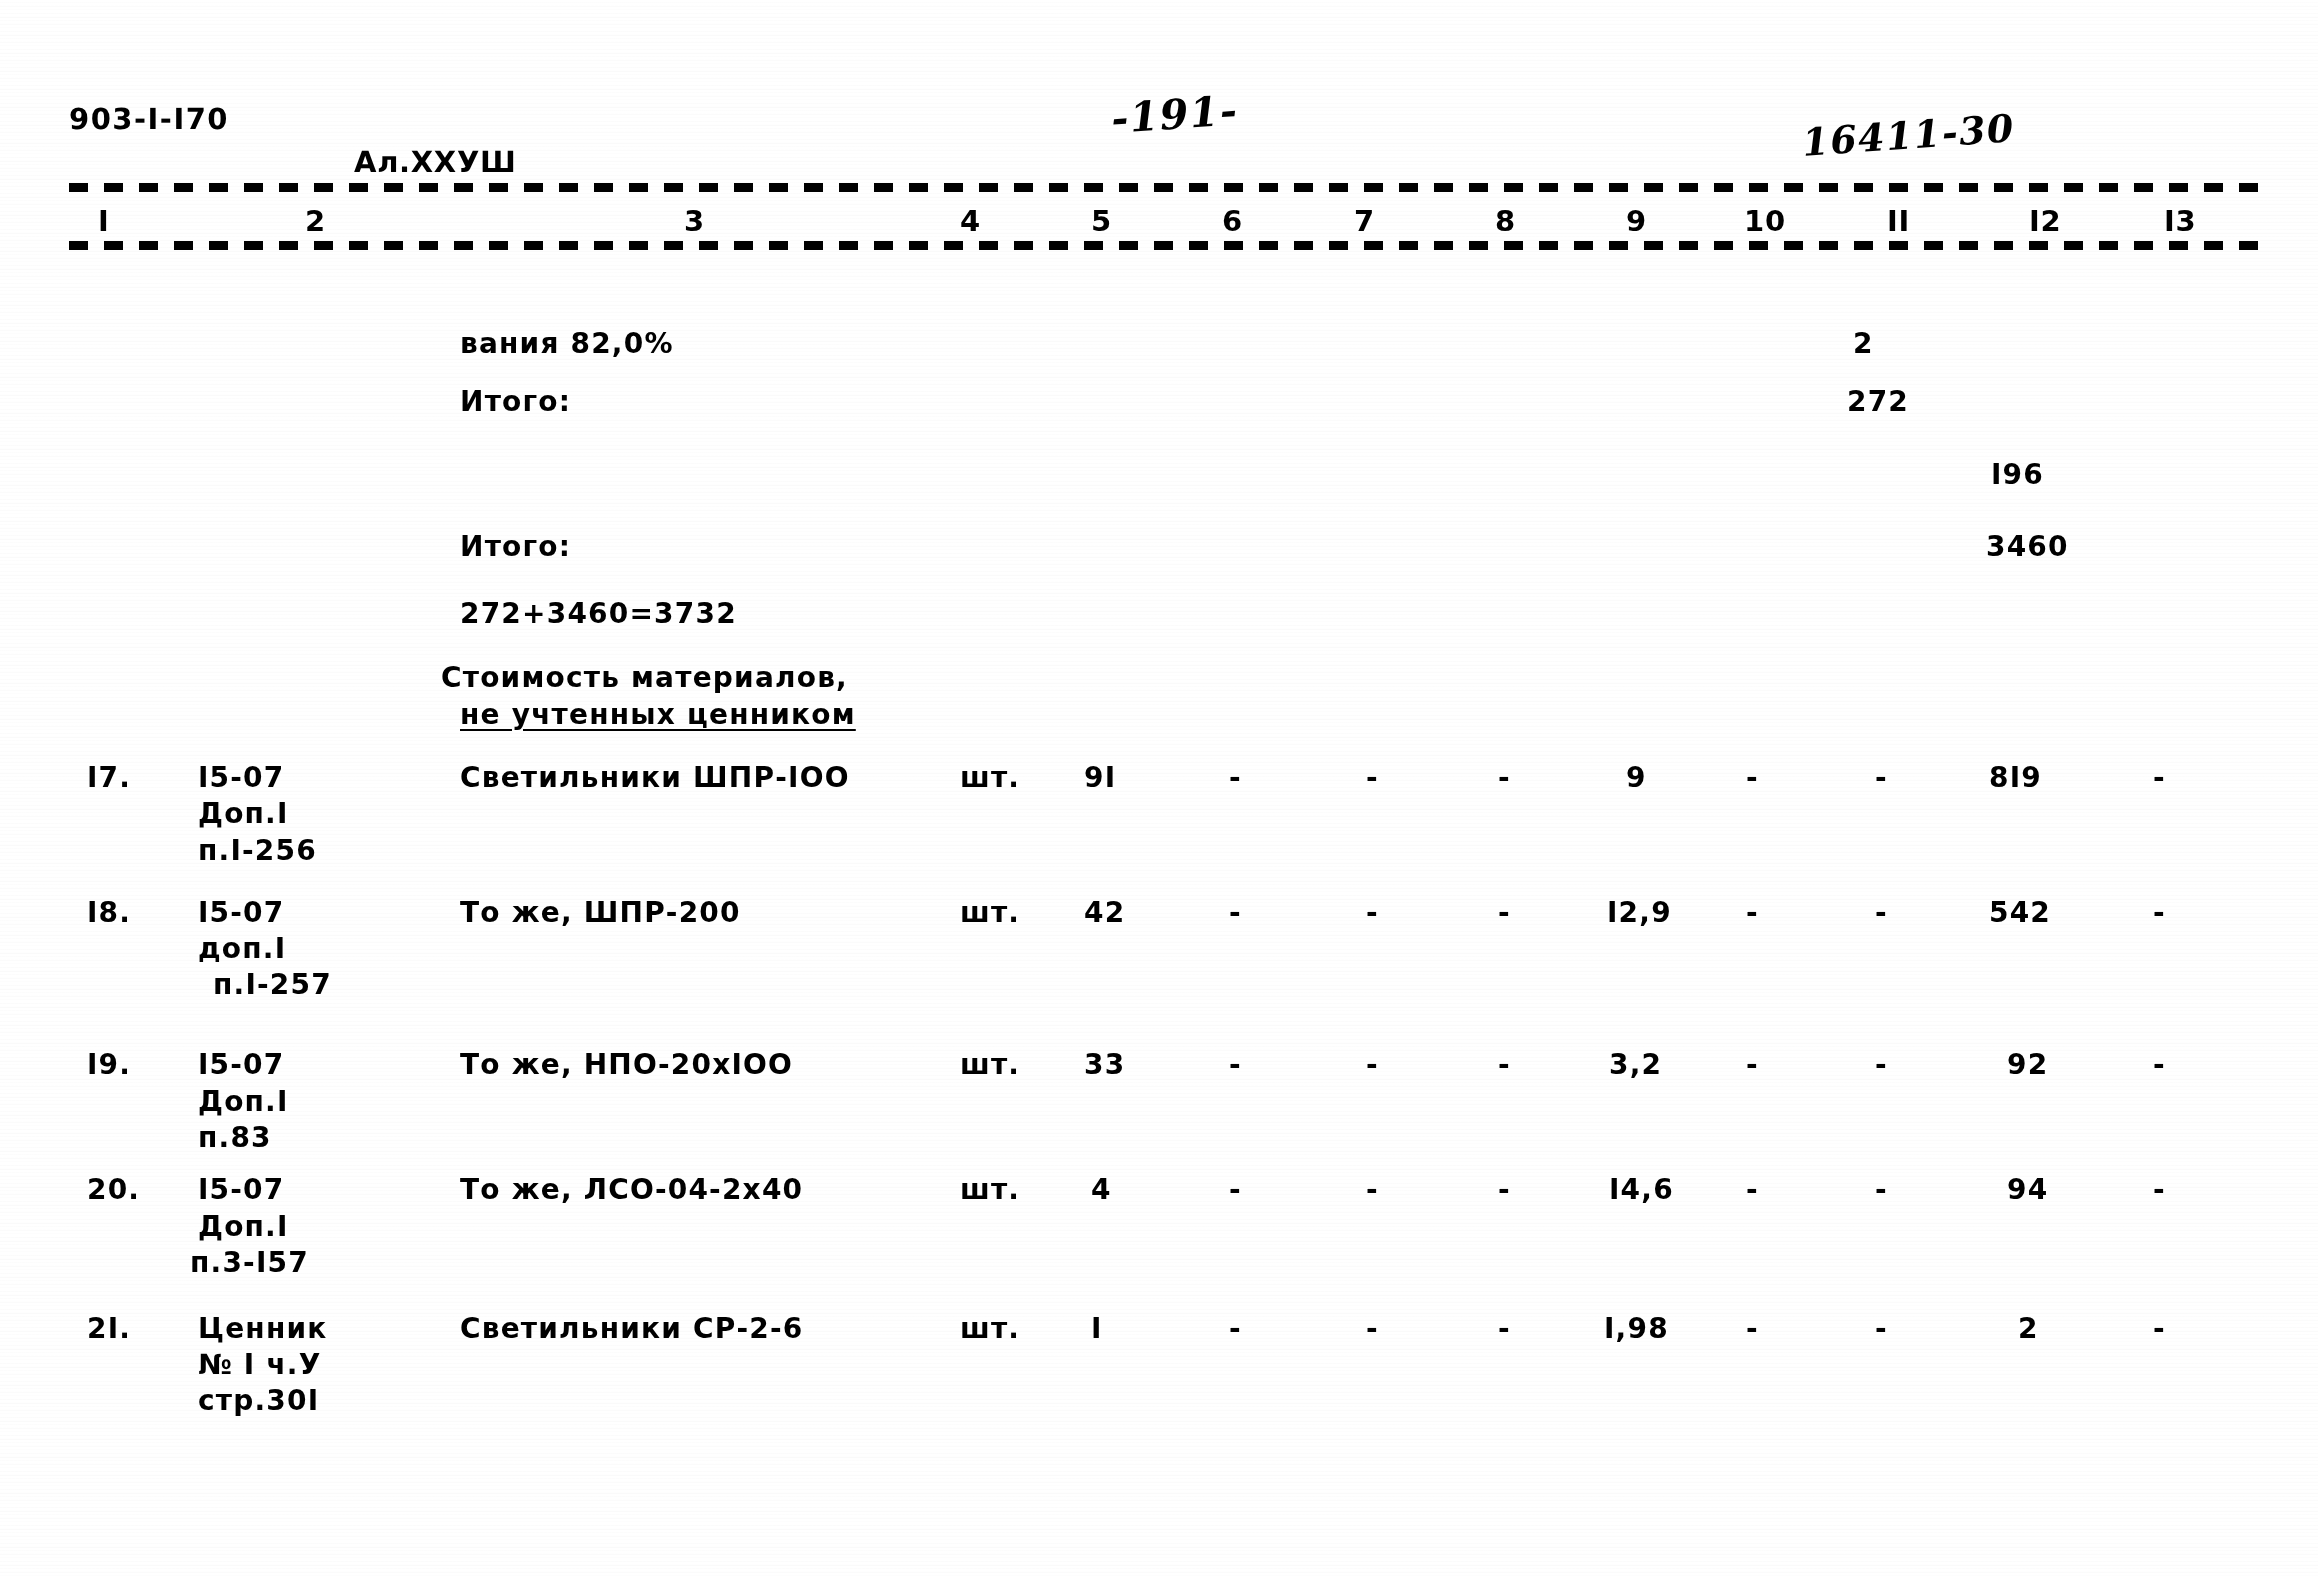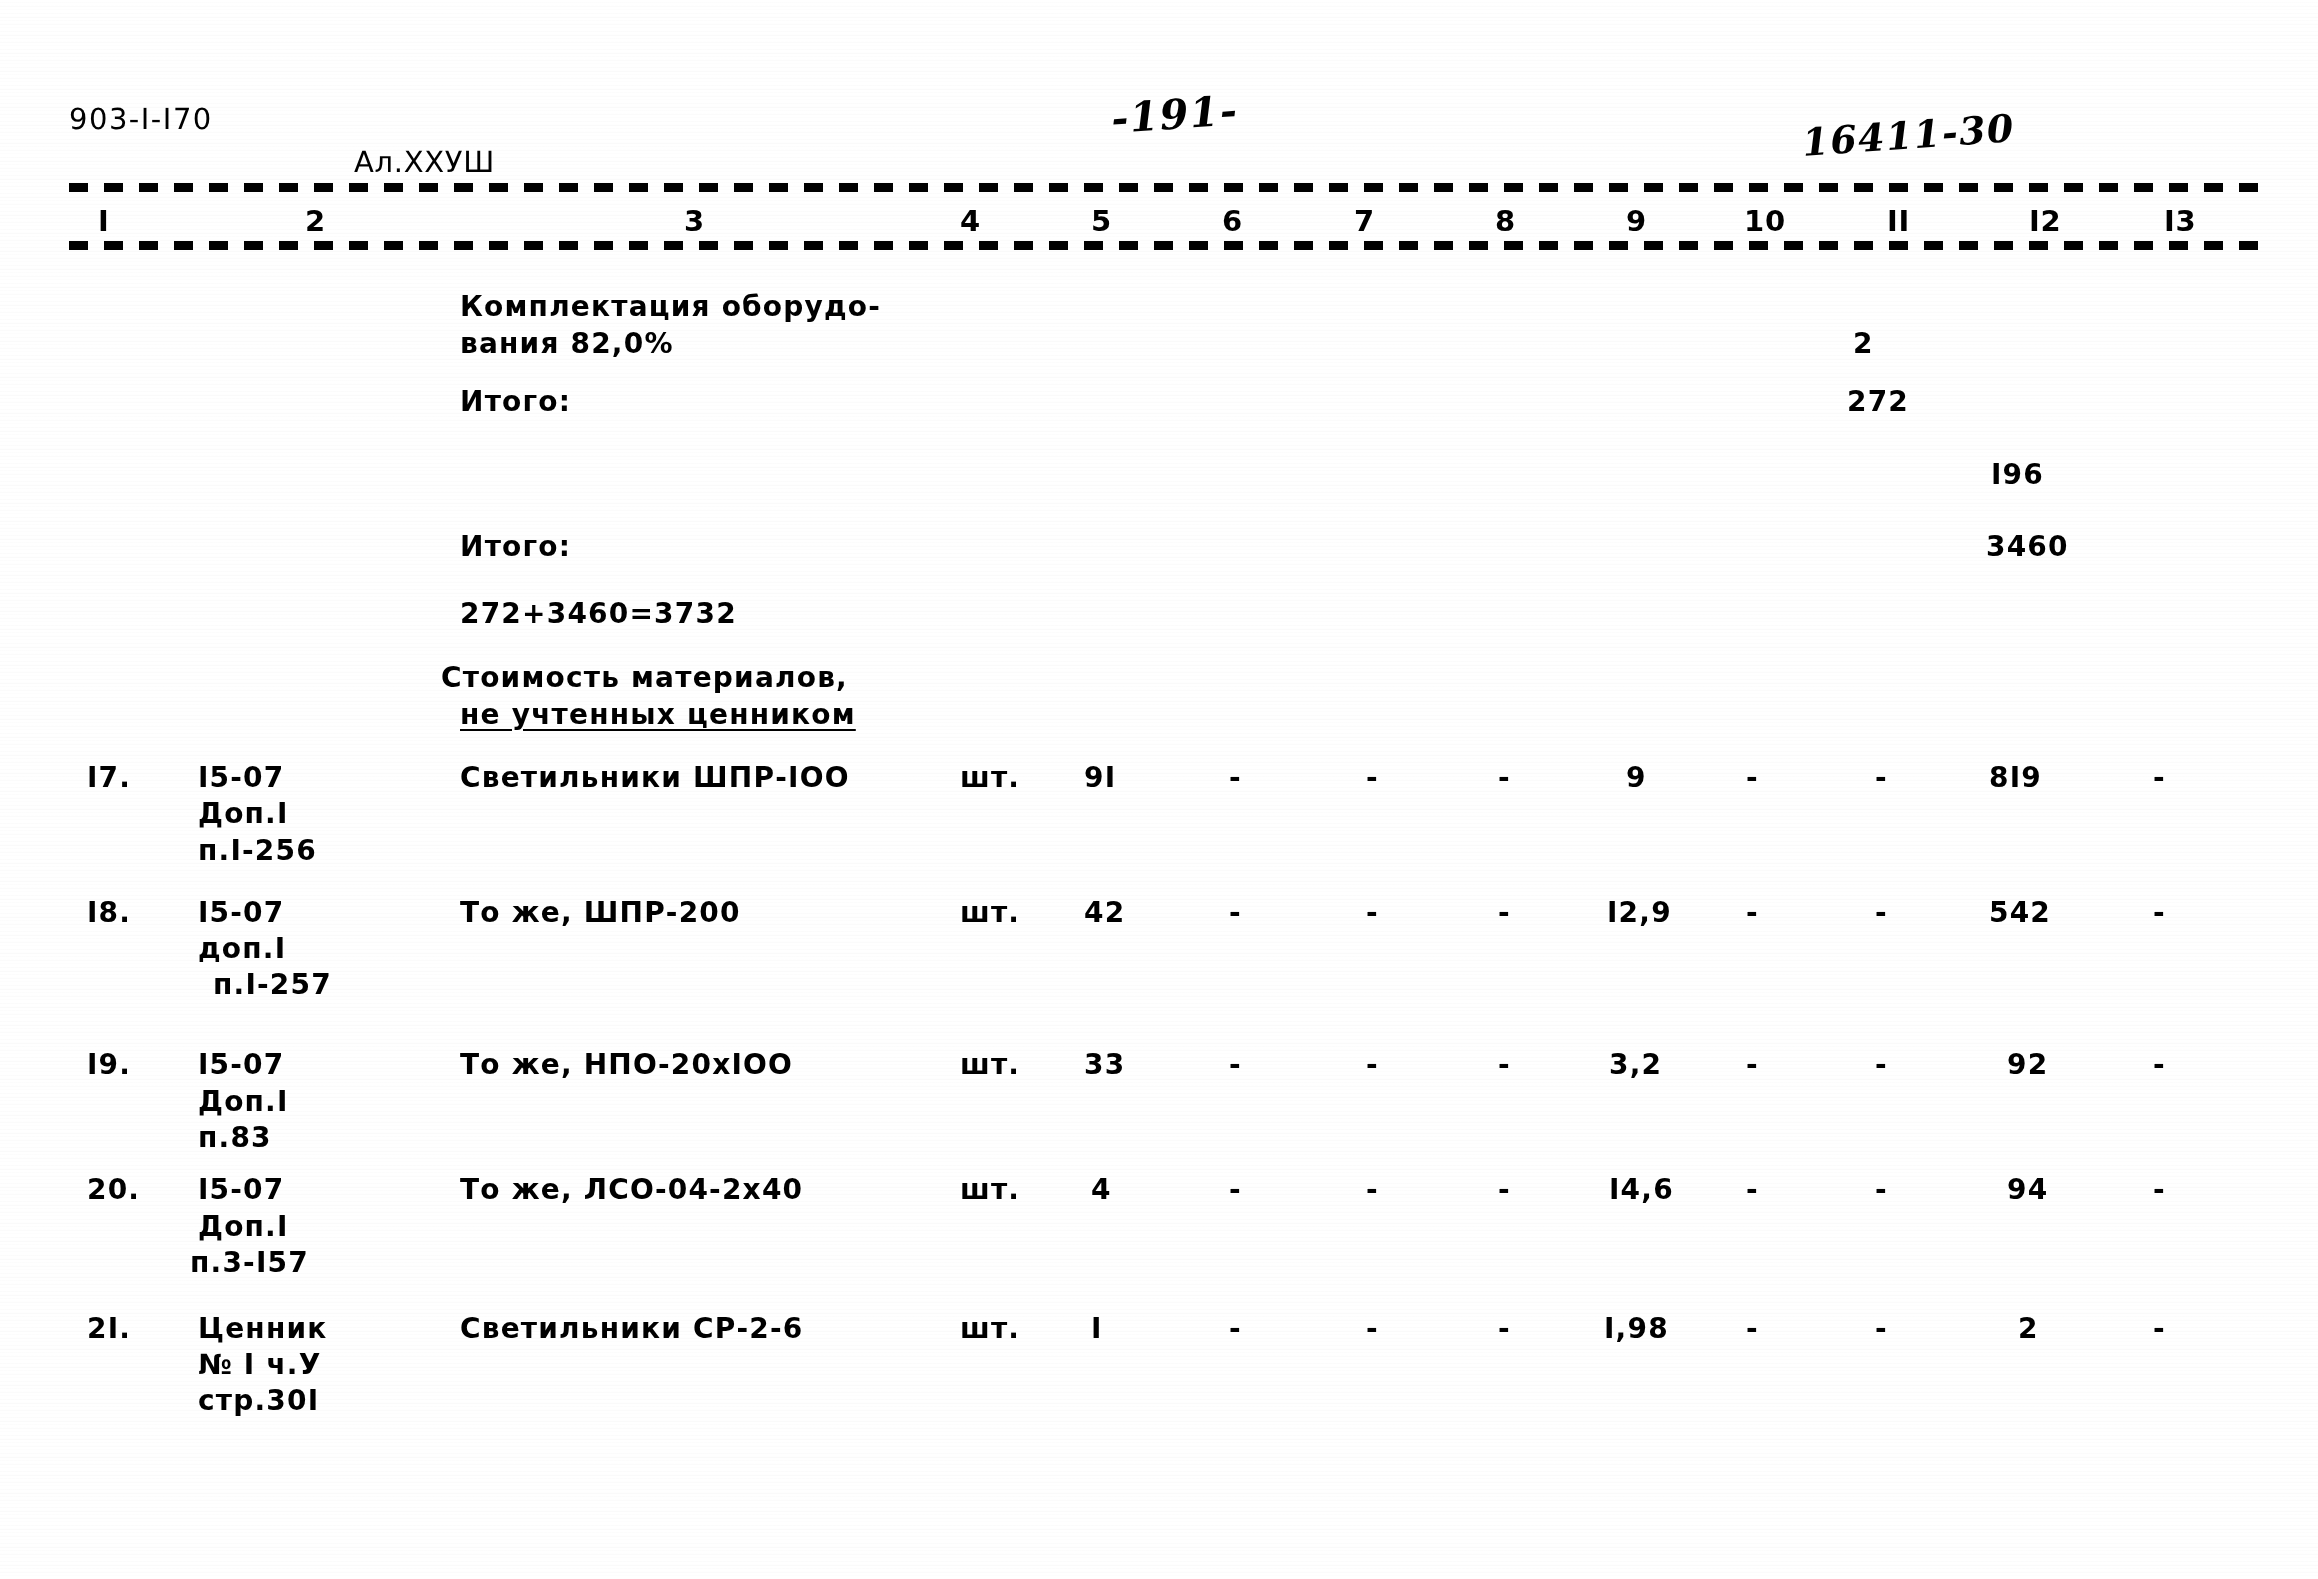--- a/index.html
+++ b/index.html
@@ -17,21 +17,21 @@
     background: #ffffff;
     overflow: hidden;
   }
 
   
   .abs { position: absolute; }
 
   
   .tw {
     font-family: "DejaVu Sans", sans-serif;
-    font-weight: 400;
+    font-weight: 700;
     color: #000000;
     letter-spacing: 1.1px;
     white-space: pre;
     line-height: 1.0;
     -webkit-font-smoothing: none;
     text-rendering: geometricPrecision;
   }
 
   
   .hdr-code   { left: 69px;  top: 105px; font-size: 29px; letter-spacing: 1.5px; }
@@ -118,21 +118,20 @@
   <div class="colnum" style="left:1091px">5</div>
   <div class="colnum" style="left:1222px">6</div>
   <div class="colnum" style="left:1354px">7</div>
   <div class="colnum" style="left:1495px">8</div>
   <div class="colnum" style="left:1626px">9</div>
   <div class="colnum" style="left:1744px">10</div>
   <div class="colnum" style="left:1887px">II</div>
   <div class="colnum" style="left:2029px">I2</div>
   <div class="colnum" style="left:2164px">I3</div>
 
-  <div class="cell" style="left:460px; top:289px">Комплектация оборудо-</div>
   <div class="cell" style="left:460px; top:326px">вания 82,0%</div>
   <div class="cell" style="left:1853px; top:326px">2</div>
 
   <div class="cell" style="left:460px; top:384px">Итого:</div>
   <div class="cell" style="left:1847px; top:384px">272</div>
 
   <div class="cell" style="left:1991px; top:457px">I96</div>
 
   <div class="cell" style="left:460px; top:529px">Итого:</div>
   <div class="cell" style="left:1986px; top:529px">3460</div>

